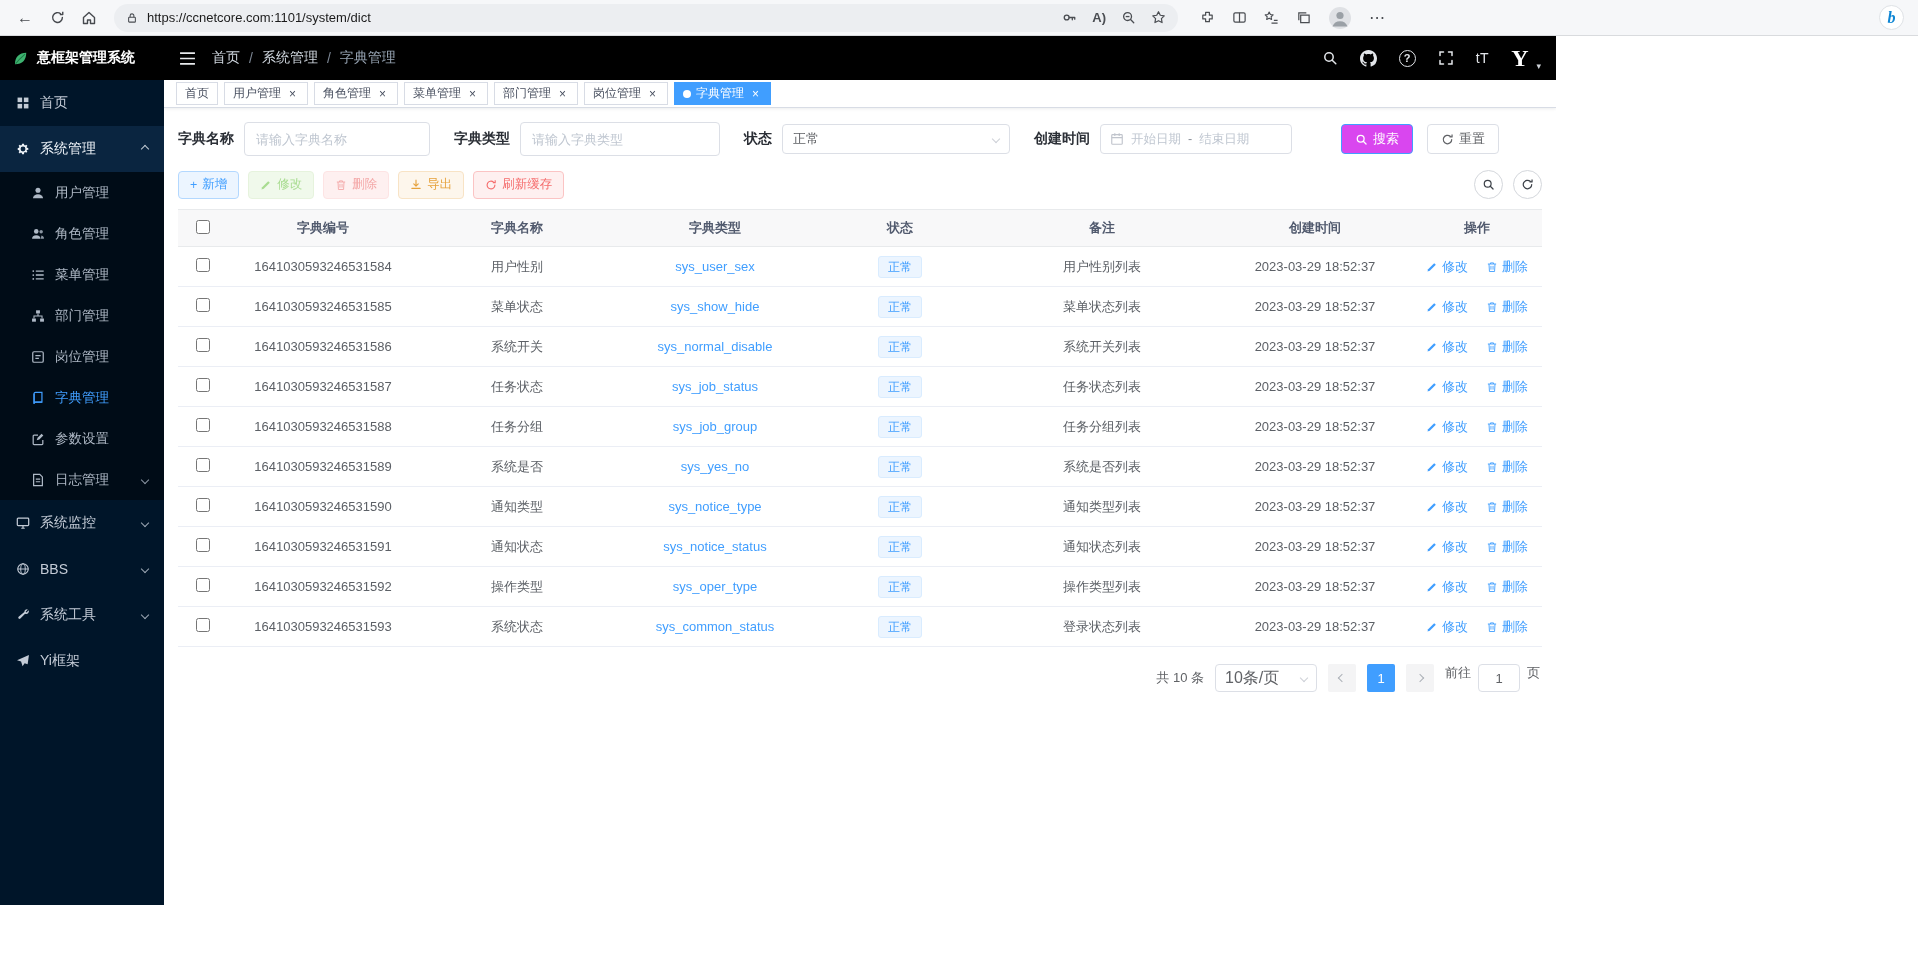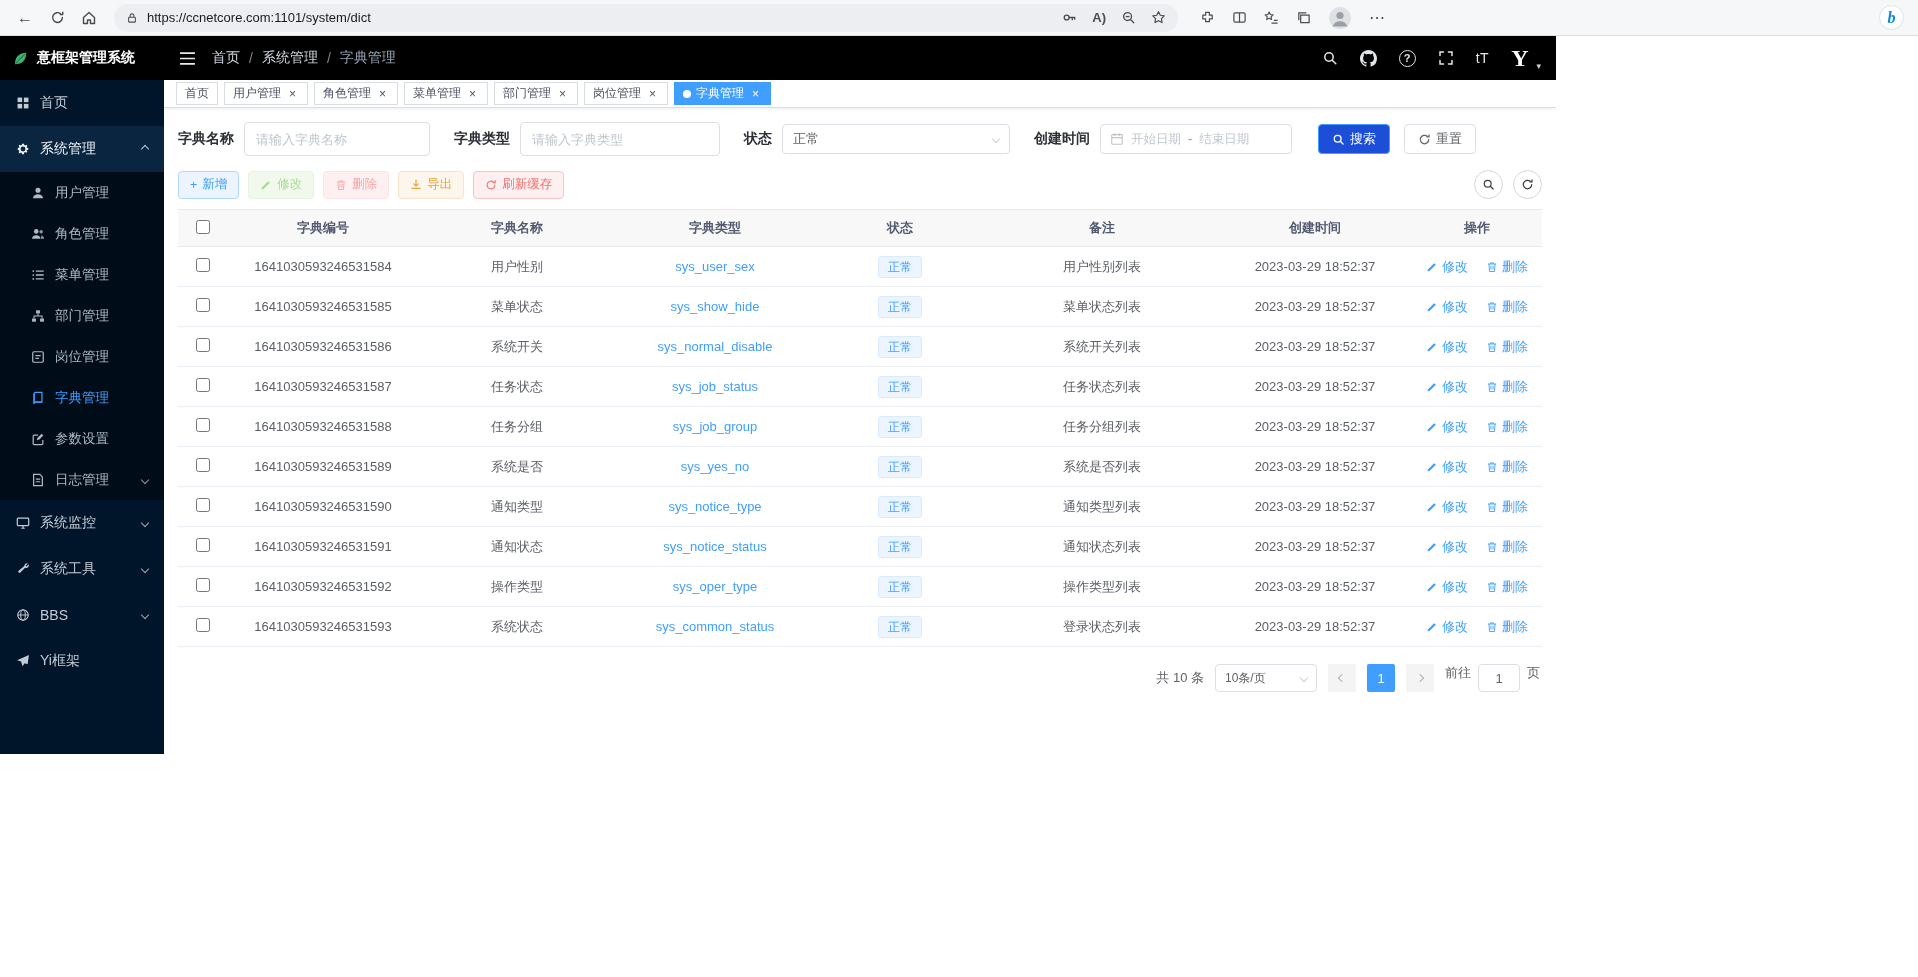--- a/index.html
+++ b/index.html
@@ -21,21 +21,21 @@
 .bing{width:25px;height:25px;border-radius:50%;background:#fff;border:1px solid #dfe2e6;
   display:flex;align-items:center;justify-content:center;font-weight:bold;font-style:italic;
   font-size:16px;color:#0f86d4;font-family:"Liberation Serif",serif;cursor:pointer;margin-right:4px}
 
 
 .below{display:flex;height:941px;align-items:flex-start;background:#fff}
 .page{width:1556px;height:763px;display:flex;flex:0 0 auto}
 .edge-pane{flex:1;height:941px;background:#fff}
 
 
-.sidebar{width:164px;height:718px;background:#001529;flex:0 0 auto;display:flex;
+.sidebar{width:164px;height:869px;background:#001529;flex:0 0 auto;display:flex;
   flex-direction:column;overflow:hidden}
 .logo{height:44px;background:#000;display:flex;align-items:center;gap:8px;padding:0 12px;flex:0 0 auto}
 .logo-text{color:#fff;font-size:14px;font-weight:bold;white-space:nowrap}
 .menu{flex:1}
 .menu-item{height:46px;display:flex;align-items:center;gap:10px;padding:0 16px;font-size:14px;
   color:#c3cbd6;cursor:pointer;white-space:nowrap}
 .menu-item.open{background:#0a2540;color:#eef3f8}
 .mi-chev{margin-left:auto}
 .submenu{background:#000c17}
 .submenu-item{height:41px;display:flex;align-items:center;gap:10px;padding:0 16px 0 31px;
@@ -83,21 +83,21 @@
 .f-input.wide{width:200px}
 .f-input::placeholder{color:#bfc6d0}
 .f-select{width:228px;height:30px;border:1px solid #dcdfe6;border-radius:4px;padding:0 10px;
   display:flex;align-items:center;justify-content:space-between;font-size:13px;color:#606266;background:#fff;cursor:pointer}
 .f-select .chevron{color:#c0c4cc}
 .f-range{width:192px;height:30px;border:1px solid #dcdfe6;border-radius:4px;display:flex;align-items:center;
   gap:7px;padding:14px 9px;font-size:12.5px;color:#bfc6d0;background:#fff;cursor:text;white-space:nowrap}
 .f-range .cal{color:#c0c4cc}
 .btn{height:30px;border-radius:4px;padding:0 13px;font-size:13px;display:inline-flex;align-items:center;
   gap:5px;cursor:pointer;border:1px solid transparent;background:#fff;white-space:nowrap;font-family:inherit}
-.btn-primary{background:#1d4ed8;border-color:#409eff;color:#fff;margin-left:26px}
+.btn-primary{background:#d946ef;border-color:#409eff;color:#fff;margin-left:49px}
 .btn-default{border-color:#dcdfe6;color:#606266;margin-left:14px}
 
 .toolbar{display:flex;align-items:center;margin-bottom:10px;gap:9px}
 .btn.sm{height:28px;padding:0 11px;font-size:12.5px}
 .b-add{background:#ecf5ff;border-color:#b3d8ff;color:#409eff}
 .b-edit{background:#f0f9eb;border-color:#e6f3dd;color:#a9dc91;cursor:not-allowed}
 .b-del{background:#fef0f0;border-color:#fde4e4;color:#f4a7a7;cursor:not-allowed}
 .b-export{background:#fdf6ec;border-color:#f8e3c5;color:#e6a23c}
 .b-cache{background:#fef0f0;border-color:#fbc4c4;color:#f56c6c}
 .tool-right{margin-left:auto;display:flex;gap:10px}
@@ -113,21 +113,21 @@
 .link{color:#409eff;text-decoration:none;cursor:pointer}
 .status-tag{display:inline-block;background:#ecf5ff;border:1px solid #d9ecff;color:#409eff;
   font-size:12px;line-height:1;padding:4px 9px;border-radius:3px}
 .ops .op{display:inline-flex;align-items:center;gap:4px;margin:0 9px}
 input[type=checkbox]{width:14px;height:14px;accent-color:#409eff;cursor:pointer}
 
 
 .pagination{display:flex;align-items:center;justify-content:flex-end;gap:11px;margin-top:17px;
   font-size:13px;color:#606266;padding-right:2px}
 .pg-size{width:102px;height:28px;border:1px solid #dcdfe6;border-radius:4px;display:flex;align-items:center;
-  justify-content:space-between;padding:0 9px;font-size:12px;color:#606266;cursor:pointer;background:#fff}
+  justify-content:space-between;padding:0 9px;font-size:16px;color:#606266;cursor:pointer;background:#fff}
 .pg-size .chevron{color:#c0c4cc}
 .pg-btn{min-width:28px;height:28px;border:none;border-radius:2px;background:#f4f4f5;color:#9aa0a8;
   display:inline-flex;align-items:center;justify-content:center;cursor:pointer;font-family:inherit}
 .pg-btn.current{background:#409eff;color:#fff;font-size:13px}
 .pg-goto{display:flex;align-items:flex-start;gap:7px}
 .goto-input{width:42px;height:28px;border:1px solid #dcdfe6;border-radius:4px;text-align:center;
   font-size:13px;color:#606266;outline:none;font-family:inherit}
 </style>
 </head>
 <body>
@@ -295,32 +295,32 @@
         <div class="menu-item">
           <svg viewBox="0 0 16 16" width="14" height="14">
               <rect x="1.5" y="2.5" width="13" height="8.5" rx="1" fill="none" stroke="currentColor" stroke-width="1.4"></rect>
               <path d="M6 14h4M8 11v3" stroke="currentColor" stroke-width="1.4"></path>
             </svg>
           <span>系统监控</span>
           <i class="chevron mi-chev"></i>
         </div>
         <div class="menu-item">
           <svg viewBox="0 0 16 16" width="14" height="14">
-              <path d="M9.5 4.5a3 3 0 0 1 4-2.8L11 4.2l1 1 2.5-2.5a3 3 0 0 1-4.1 3.9L5 12a1.4 1.4 0 1 1-2-2z" fill="currentColor"></path>
-            </svg>
-          <span>系统工具</span>
-          <i class="chevron mi-chev"></i>
-        </div>
-        <div class="menu-item">
-          <svg viewBox="0 0 16 16" width="14" height="14">
               <circle cx="8" cy="8" r="6" fill="none" stroke="currentColor" stroke-width="1.3"></circle>
               <ellipse cx="8" cy="8" rx="2.6" ry="6" fill="none" stroke="currentColor" stroke-width="1.1"></ellipse>
               <path d="M2 8h12" stroke="currentColor" stroke-width="1.1"></path>
             </svg>
           <span>BBS</span>
+          <i class="chevron mi-chev"></i>
+        </div>
+        <div class="menu-item">
+          <svg viewBox="0 0 16 16" width="14" height="14">
+              <path d="M9.5 4.5a3 3 0 0 1 4-2.8L11 4.2l1 1 2.5-2.5a3 3 0 0 1-4.1 3.9L5 12a1.4 1.4 0 1 1-2-2z" fill="currentColor"></path>
+            </svg>
+          <span>系统工具</span>
           <i class="chevron mi-chev"></i>
         </div>
         <div class="menu-item">
           <svg viewBox="0 0 16 16" width="14" height="14">
               <path d="M14.8 1.2 1.2 7l4.6 1.7L7.5 14l2.4-3.4 3.4 1.2z" fill="currentColor"></path>
             </svg>
           <span>Yi框架</span>
         </div>
       </nav>
     </aside>

